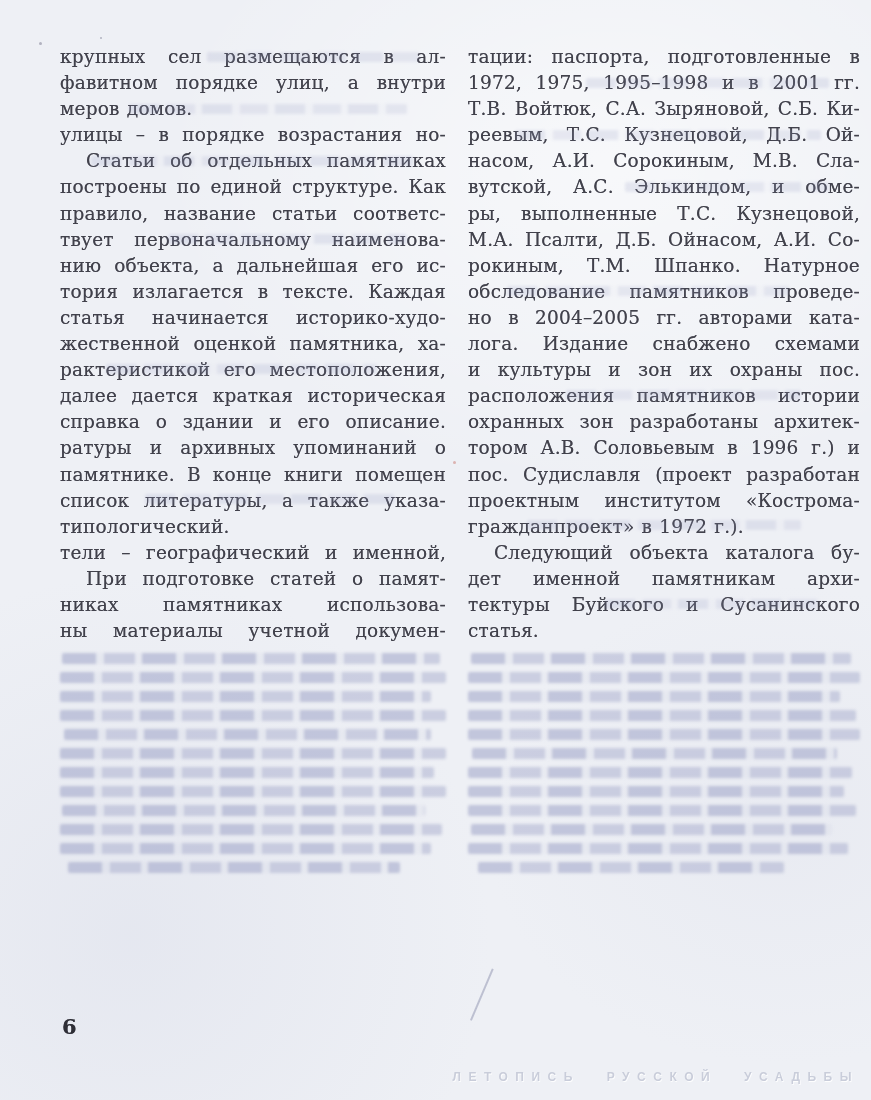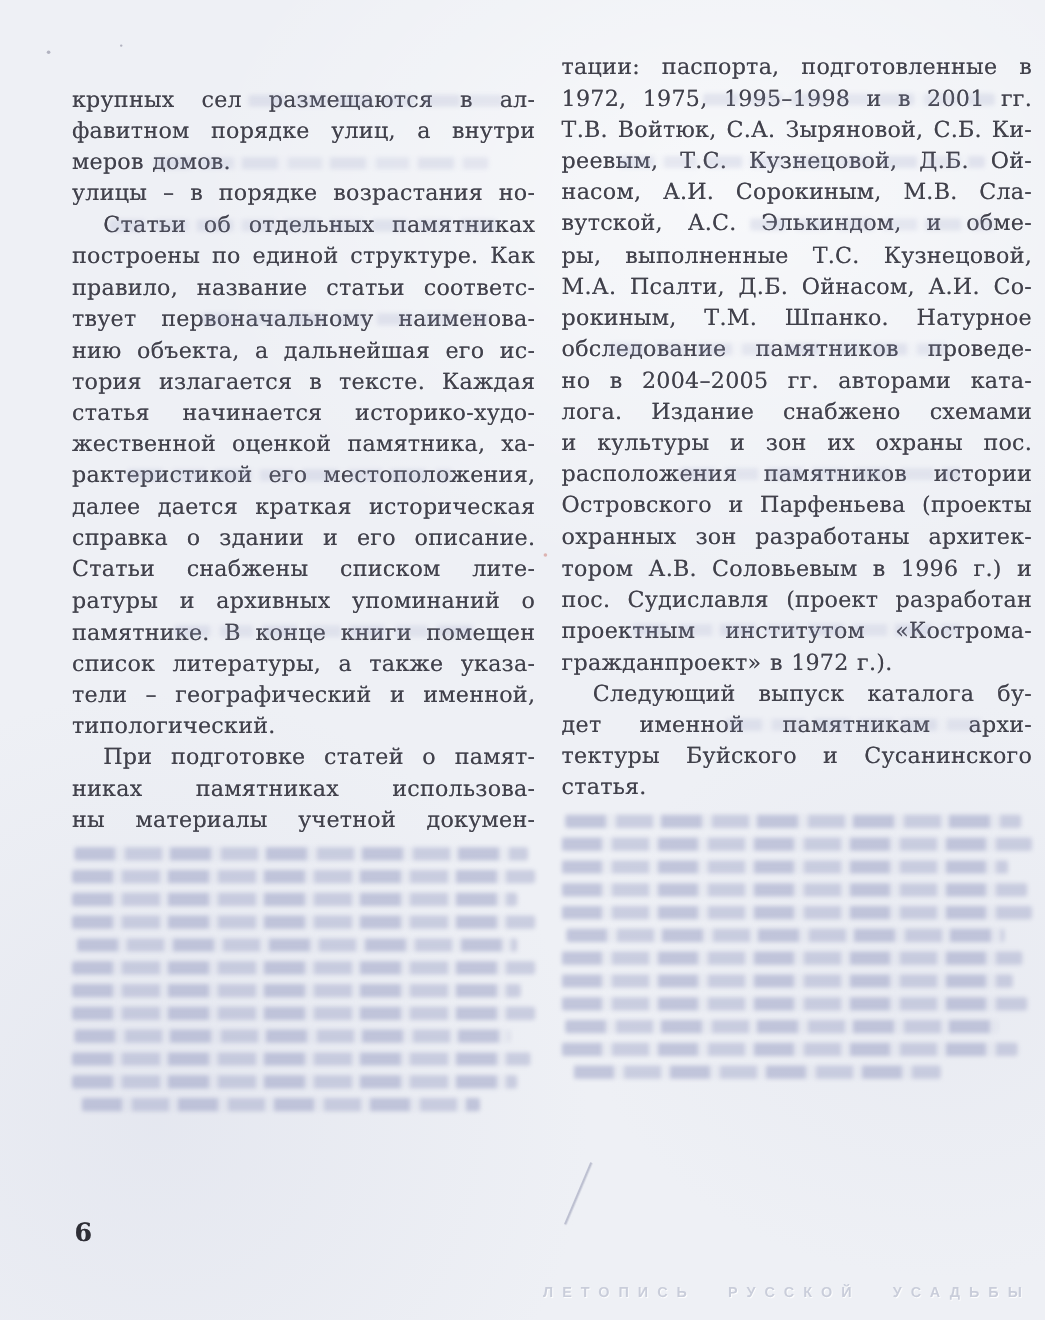--- a/index.html
+++ b/index.html
@@ -64,43 +64,42 @@
   .speck{position:absolute;border-radius:50%;background:rgba(118,118,140,.5);}
   .speck.s1{left:39px;top:42px;width:3px;height:3px;}
   .speck.s2{left:100px;top:37px;width:2px;height:2px;}
   .speck.s3{left:453px;top:461px;width:3px;height:3px;background:rgba(205,130,120,.55);}
 </style>
 </head>
 <body>
 
 <div class="page">
 
-  <div class="col col-left" style="position: absolute; margin-top: 27px;">
+  <div class="col col-left" style="position: absolute;">
     <div>
         <div class="line">крупных сел размещаются в ал-</div>
         <div class="line">фавитном порядке улиц, а внутри</div>
         <div class="line end">меров домов.</div>
         <div class="line">улицы – в порядке возрастания но-</div>
         <div class="line indent">Статьи об отдельных памятниках</div>
         <div class="line">построены по единой структуре. Как</div>
         <div class="line">правило, название статьи соответс-</div>
         <div class="line">твует первоначальному наименова-</div>
         <div class="line">нию объекта, а дальнейшая его ис-</div>
         <div class="line">тория излагается в тексте. Каждая</div>
         <div class="line">статья начинается историко-худо-</div>
         <div class="line">жественной оценкой памятника, ха-</div>
         <div class="line">рактеристикой его местоположения,</div>
         <div class="line">далее дается краткая историческая</div>
         <div class="line">справка о здании и его описание.</div>
-        <div class="line">Статьи снабжены списком лите-</div>
         <div class="line">ратуры и архивных упоминаний о</div>
         <div class="line">памятнике. В конце книги помещен</div>
         <div class="line">список литературы, а также указа-</div>
+        <div class="line end">типологический.</div>
         <div class="line">тели – географический и именной,</div>
-        <div class="line end">типологический.</div>
         <div class="line indent">При подготовке статей о памят-</div>
         <div class="line">никах памятниках использова-</div>
         <div class="line">ны материалы учетной докумен-</div>
       </div>
     <div class="ghosts">
         <div class="ghost-line" style="width: 98%; margin-left: 2px;"></div>
         <div class="ghost-line" style="width: 100%; margin-left: 0px;"></div>
         <div class="ghost-line" style="width: 96%; margin-left: 0px;"></div>
         <div class="ghost-line" style="width: 100%; margin-left: 0px;"></div>
         <div class="ghost-line" style="width: 95%; margin-left: 4px;"></div>
@@ -129,27 +128,26 @@
         <div class="line">насом, А.И. Сорокиным, М.В. Сла-</div>
         <div class="line">вутской, А.С. Элькиндом, и обме-</div>
         <div class="line">ры, выполненные Т.С. Кузнецовой,</div>
         <div class="line">М.А. Псалти, Д.Б. Ойнасом, А.И. Со-</div>
         <div class="line">рокиным, Т.М. Шпанко. Натурное</div>
         <div class="line">обследование памятников проведе-</div>
         <div class="line">но в 2004–2005 гг. авторами ката-</div>
         <div class="line">лога. Издание снабжено схемами</div>
         <div class="line">и культуры и зон их охраны пос.</div>
         <div class="line">расположения памятников истории</div>
-        <div class="line">Островского и Парфеньева (проекты</div>
         <div class="line">охранных зон разработаны архитек-</div>
         <div class="line">тором А.В. Соловьевым в 1996 г.) и</div>
         <div class="line">пос. Судиславля (проект разработан</div>
         <div class="line">проектным институтом «Кострома-</div>
         <div class="line end">гражданпроект» в 1972 г.).</div>
-        <div class="line indent">Следующий выпуск каталога бу-</div>
+        <div class="line indent">Следующий объекта каталога бу-</div>
         <div class="line">дет именной памятникам архи-</div>
         <div class="line">тектуры Буйского и Сусанинского</div>
         <div class="line end">статья.</div>
       </div>
     <div class="ghosts">
         <div class="ghost-line" style="width: 97%; margin-left: 3px;"></div>
         <div class="ghost-line" style="width: 100%; margin-left: 0px;"></div>
         <div class="ghost-line" style="width: 95%; margin-left: 0px;"></div>
         <div class="ghost-line" style="width: 99%; margin-left: 0px;"></div>
         <div class="ghost-line" style="width: 100%; margin-left: 0px;"></div>

